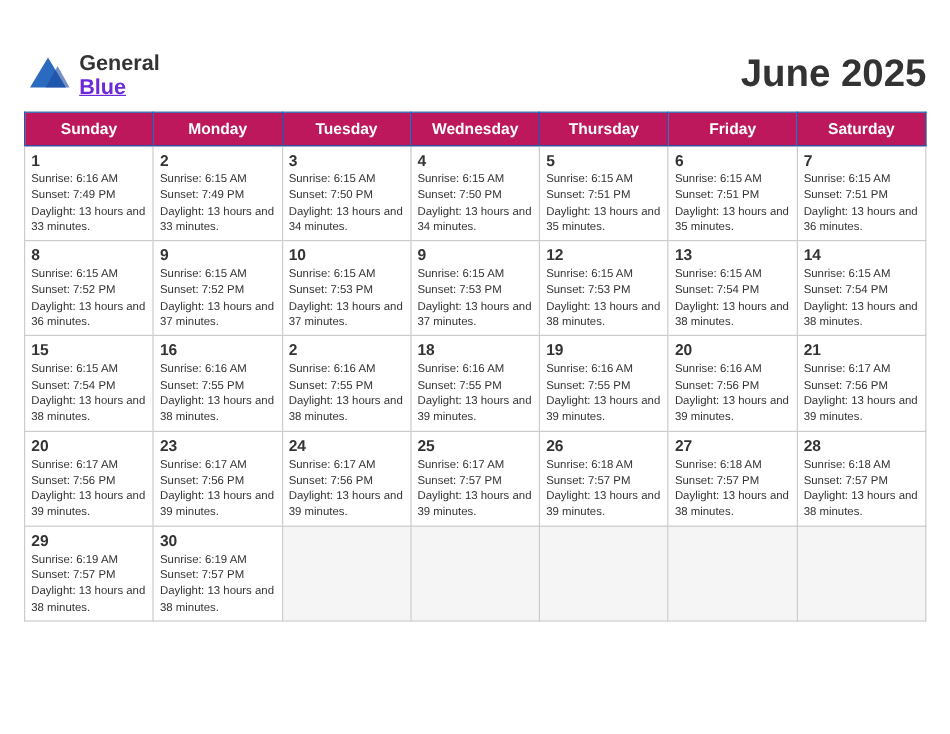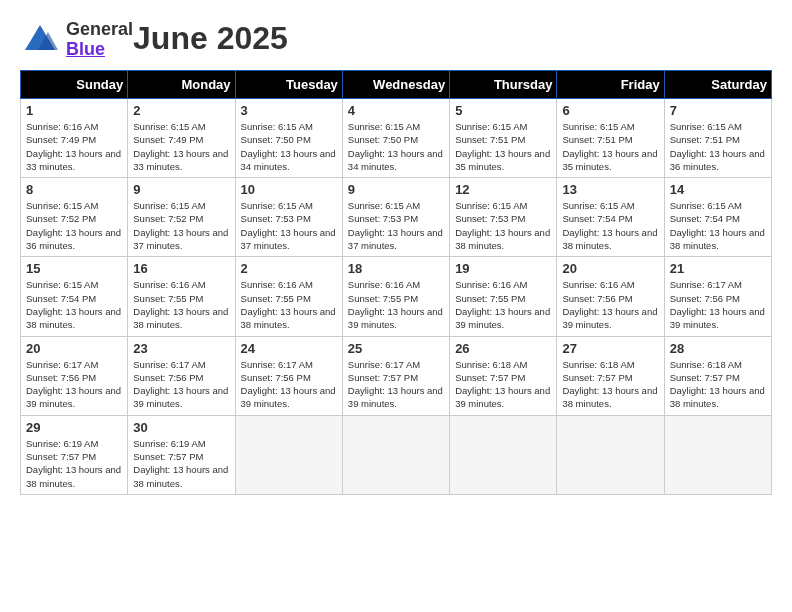--- a/index.html
+++ b/index.html
@@ -5,22 +5,24 @@
     * { box-sizing: border-box; margin: 0; padding: 0; }
     body {
       font-family: Arial, sans-serif;
       background: #fff;
       width: 792px;
       min-height: 612px;
       padding: 20px;
     }
     .header-section {
       display: flex;
+      justify-content: space-between;
       align-items: flex-start;
       margin-bottom: 10px;
+      margin-top: 23px;
     }
     .logo {
       display: flex;
       align-items: center;
       gap: 6px;
     }
     .logo-text {
       display: flex;
       flex-direction: column;
       line-height: 1.1;
@@ -40,26 +42,26 @@
     .calendar-subtitle {
       font-size: 15px;
       color: #555;
     }
     table {
       width: 100%;
       border-collapse: collapse;
       border: 1px solid #ccc;
     }
     th {
-      background-color: #000000;
+      background-color: #be185d;
       color: white;
       font-size: 13px;
       font-weight: bold;
       padding: 6px 4px;
-      text-align: right;
+      text-align: center;
       border: 1px solid #1a5aaf;
     }
     td {
       vertical-align: top;
       border: 1px solid #ccc;
       padding: 4px 5px;
       font-size: 10px;
       color: #333;
       width: calc(100% / 7);
       background: #fff;

